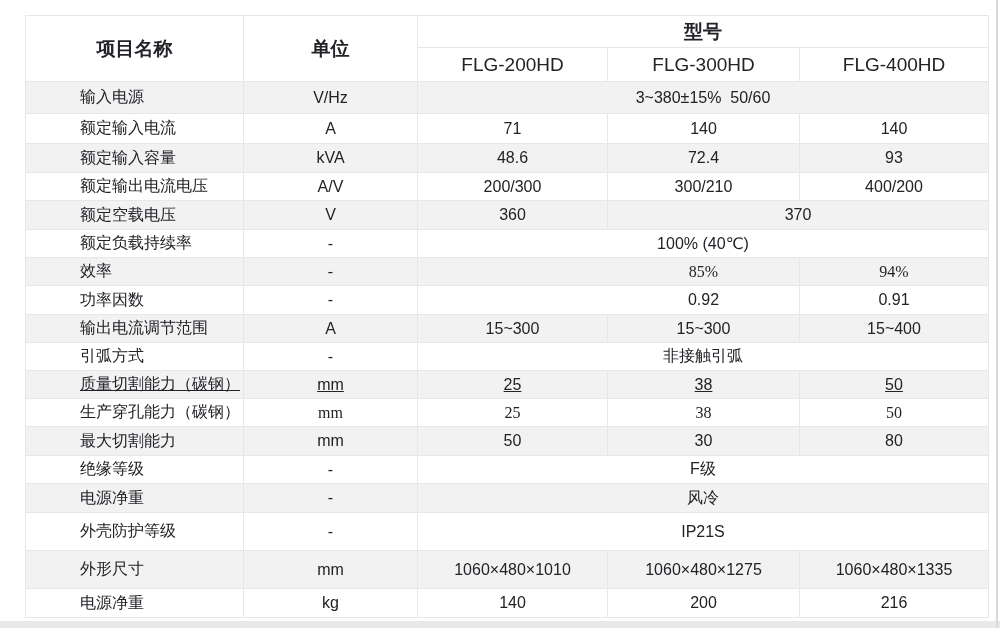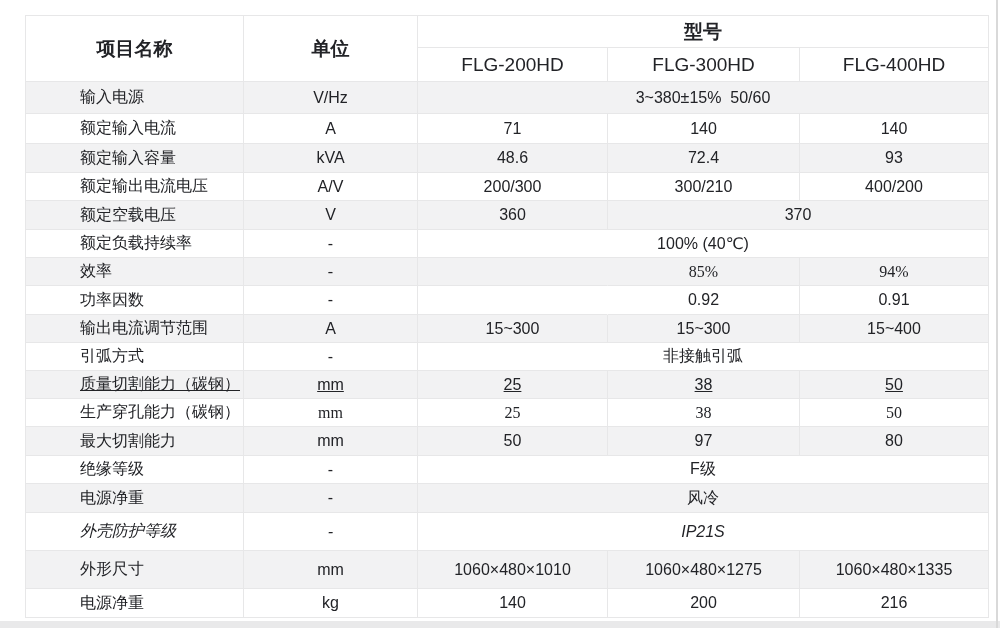--- a/index.html
+++ b/index.html
@@ -146,34 +146,34 @@
         <td class="lbl">生产穿孔能力（碳钢）</td>
         <td class="unit">mm</td>
         <td class="val">25</td>
         <td class="val">38</td>
         <td class="val">50</td>
       </tr>
       <tr class="alt" style="height: 29px;">
         <td class="lbl">最大切割能力</td>
         <td class="unit">mm</td>
         <td class="val">50</td>
-        <td class="val">97</td>
+        <td class="val">30</td>
         <td class="val">80</td>
       </tr>
       <tr style="height: 28px; margin-top: 15px;">
         <td class="lbl">绝缘等级</td>
         <td class="unit">-</td>
         <td class="val" colspan="3">F级</td>
       </tr>
       <tr class="alt" style="height: 29px;">
         <td class="lbl">电源净重</td>
         <td class="unit">-</td>
         <td class="val" colspan="3">风冷</td>
       </tr>
-      <tr style="height: 38px; font-style: italic;">
+      <tr style="height: 38px;">
         <td class="lbl">外壳防护等级</td>
         <td class="unit">-</td>
         <td class="val" colspan="3">IP21S</td>
       </tr>
       <tr class="alt" style="height: 38px;">
         <td class="lbl">外形尺寸</td>
         <td class="unit">mm</td>
         <td class="val">1060×480×1010</td>
         <td class="val">1060×480×1275</td>
         <td class="val">1060×480×1335</td>

